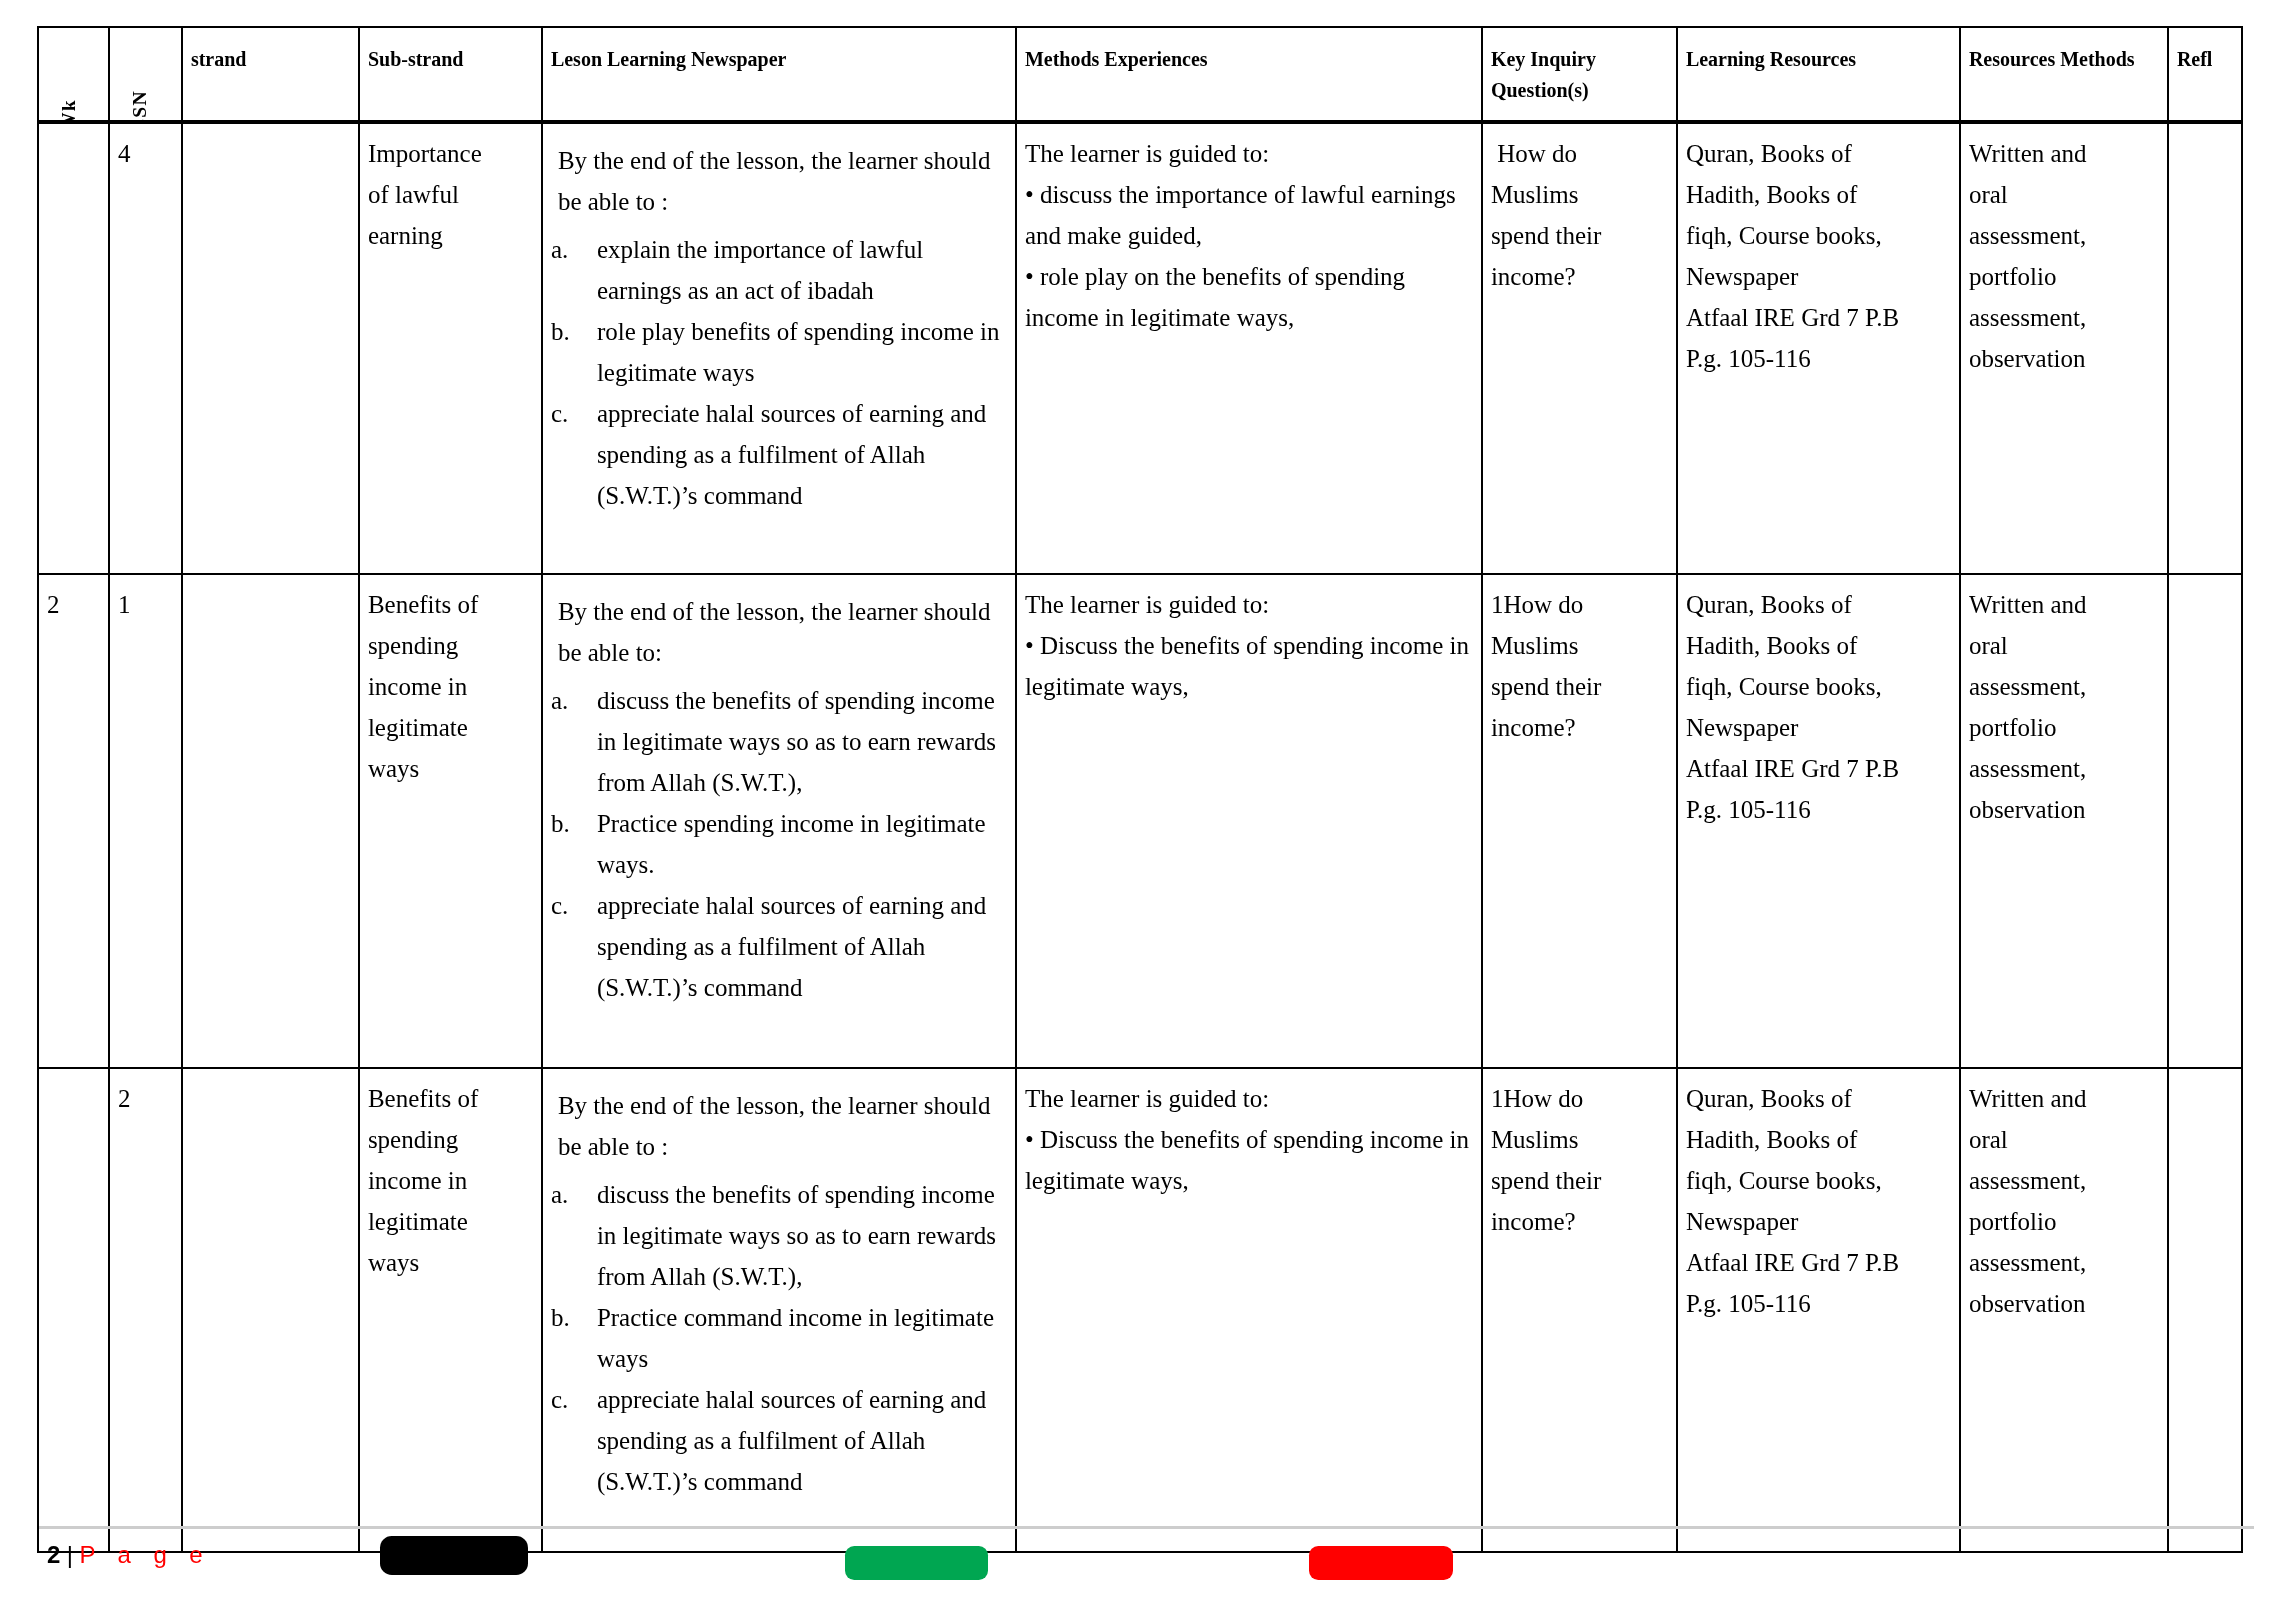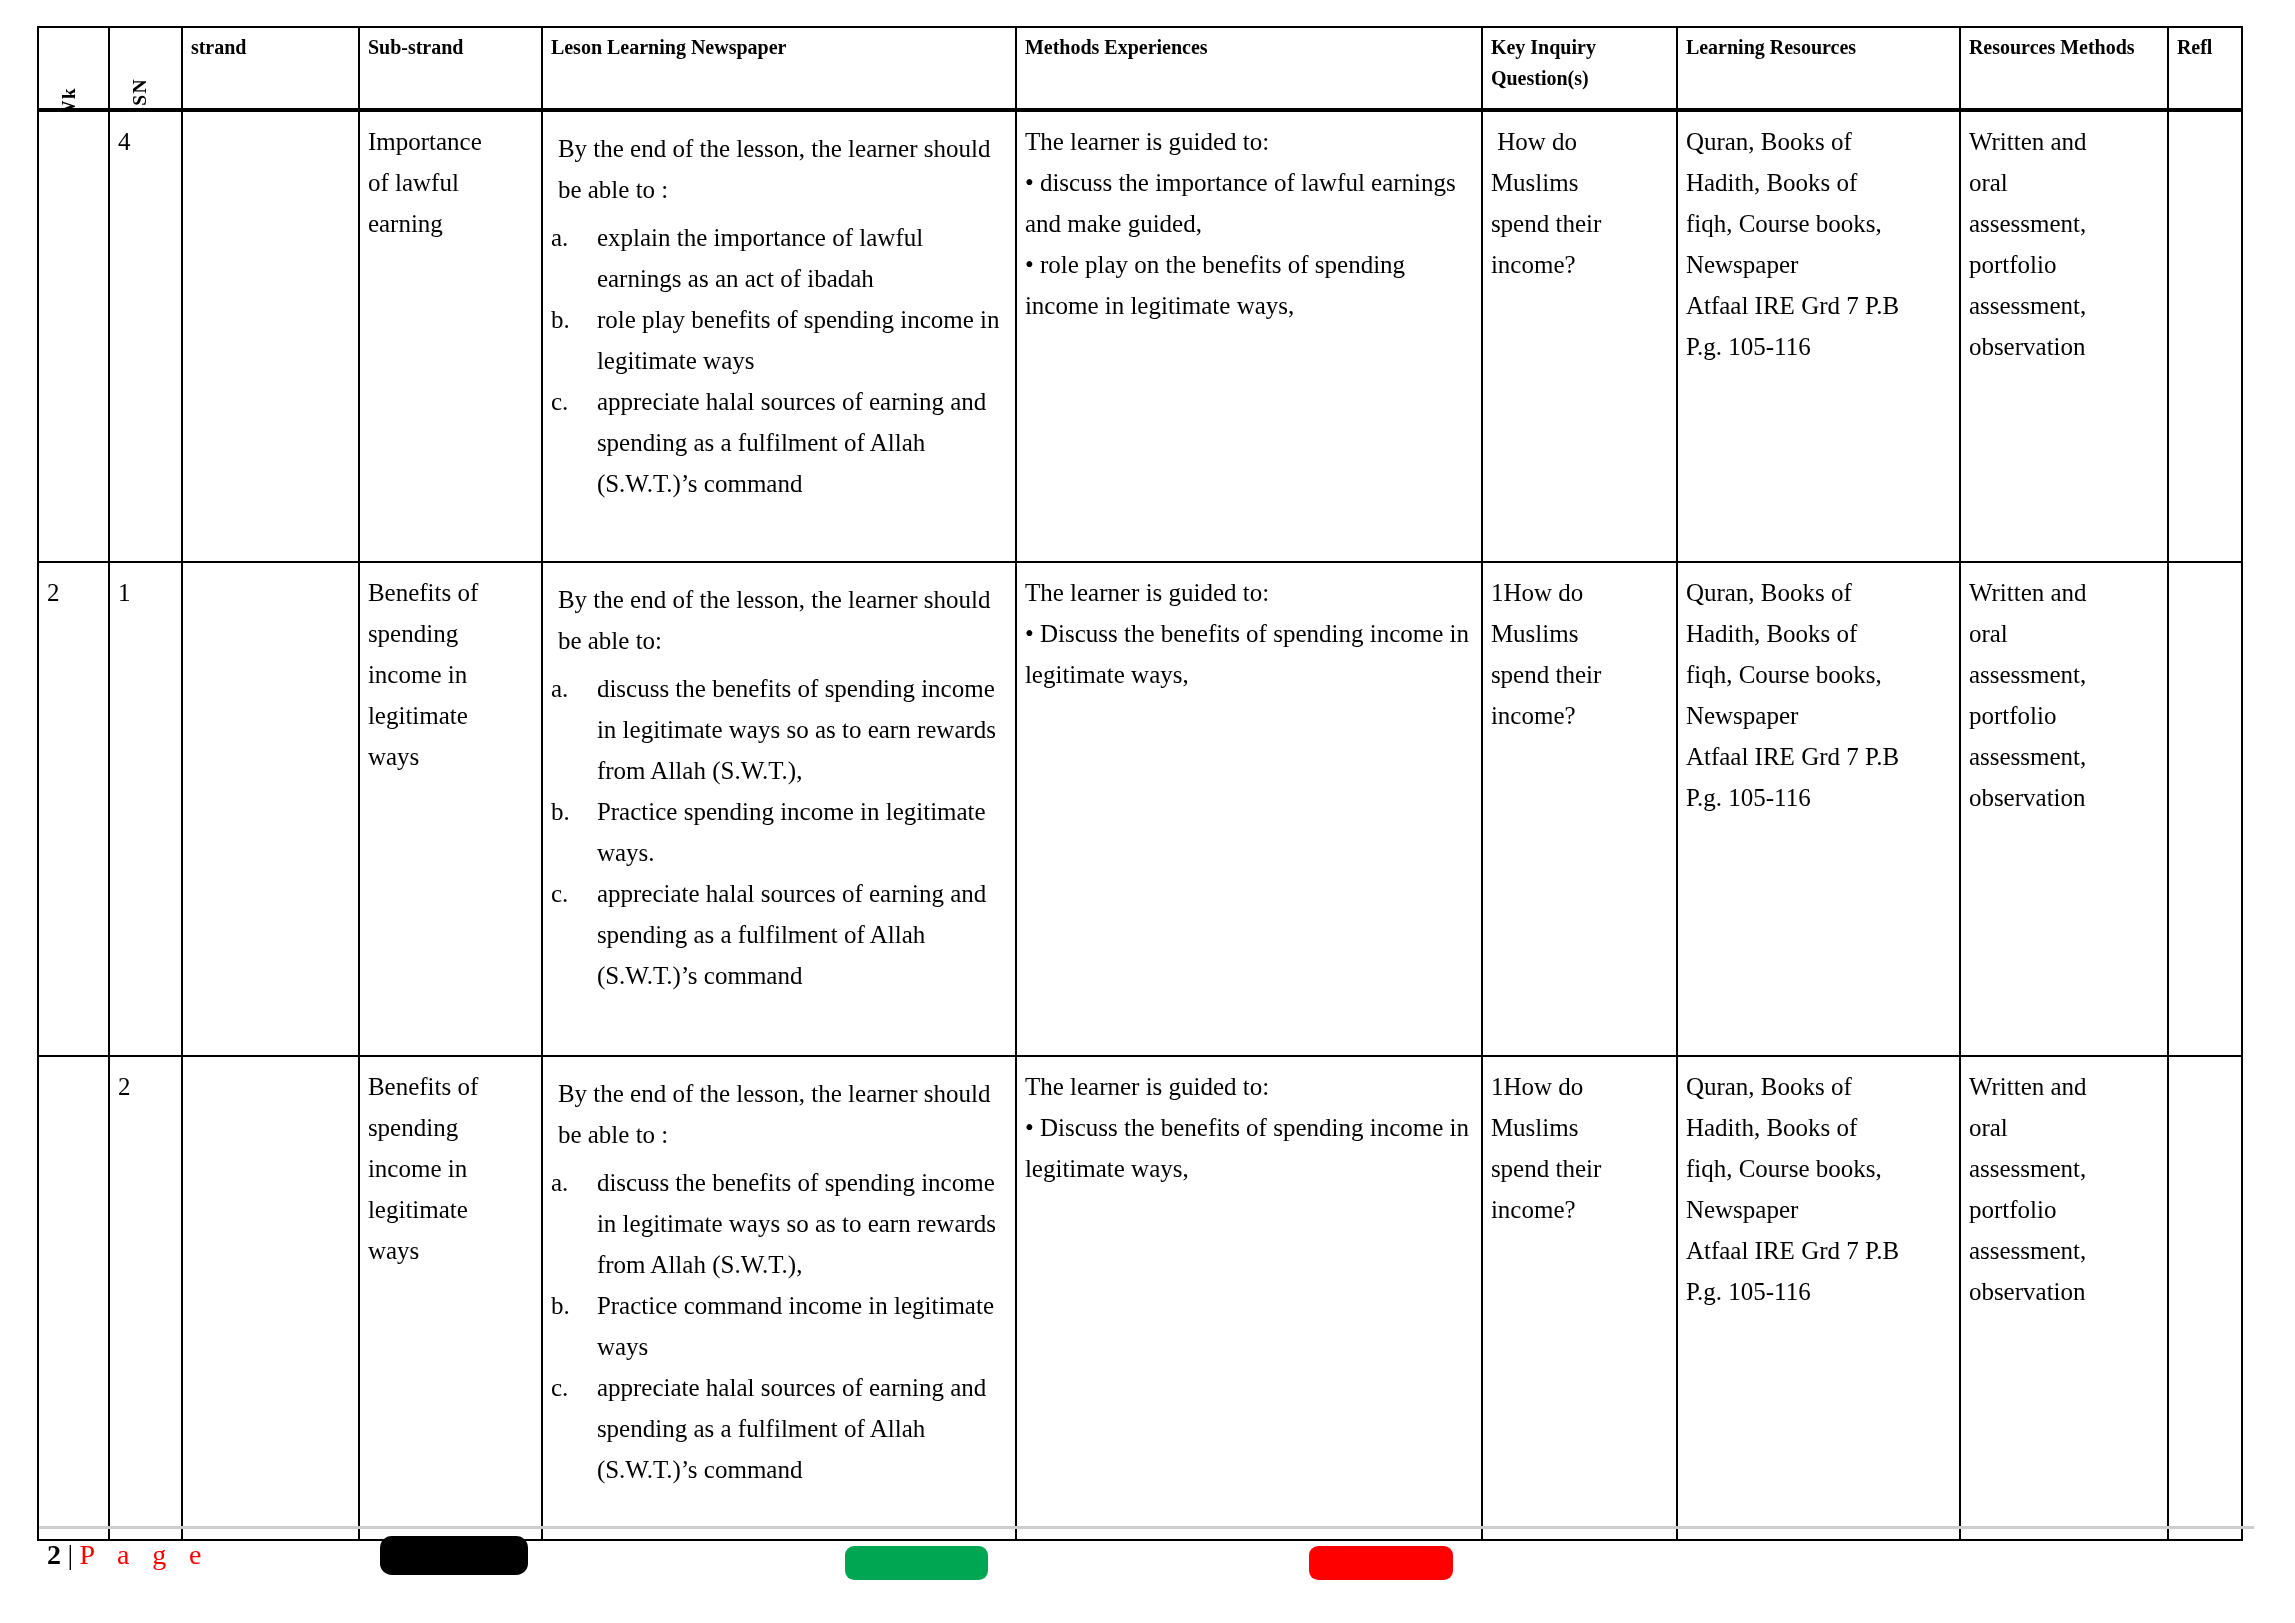--- a/index.html
+++ b/index.html
@@ -23,21 +23,21 @@
     vertical-align:top;
     padding:9.2px 6.5px 6.5px 7.9px;
     font-size:25px;line-height:41px;
     font-weight:normal;text-align:left;
     overflow:hidden;
   }
   table.grid tr.head th{
     border-bottom:4.6px solid #000;
     font-weight:bold;
     font-size:20px;line-height:31px;
-    padding-top:4px;
+    padding-top:16px;
     position:relative;
     height:69px;
   }
   .vert{
     writing-mode:vertical-rl;
     transform:rotate(180deg);
     font-weight:bold;
     font-size:19.6px;line-height:19.6px;
     position:absolute;
     left:19.6px;bottom:-13px;
@@ -53,22 +53,22 @@
   td.cell-outcomes{padding-left:3.9px;}
   td.cell-exper{padding-left:5.2px;}
   td.cell-ki{padding-left:9.2px;}
 
   .footer-sep{
     position:absolute;left:39px;top:1526px;
     width:2215px;height:2.6px;background:#cdcdcd;
   }
   .footer{
     position:absolute;left:47px;top:1536px;
-    font-family:Liberation Serif, serif;
-    font-size:28px;line-height:37px;color:#000;
+    font-family:Liberation Sans, sans-serif;
+    font-size:24px;line-height:37px;color:#000;
   }
   .footer .pnum{font-weight:bold;letter-spacing:2.6px;}
   .footer .pbar{font-weight:normal;padding:0 6.5px 0 3.9px;}
   .footer .plabel{color:#ff0000;letter-spacing:7.9px;font-weight:500;}
   .bar{position:absolute;border-radius:9.2px;}
   .bar-black{left:380px;top:1536px;width:148px;height:39px;border-radius:11.8px;}
   .bar-green{left:845px;top:1546px;width:143px;height:34px;}
   .bar-red{left:1309px;top:1546px;width:144px;height:34px;}
 </style>
 </head>

